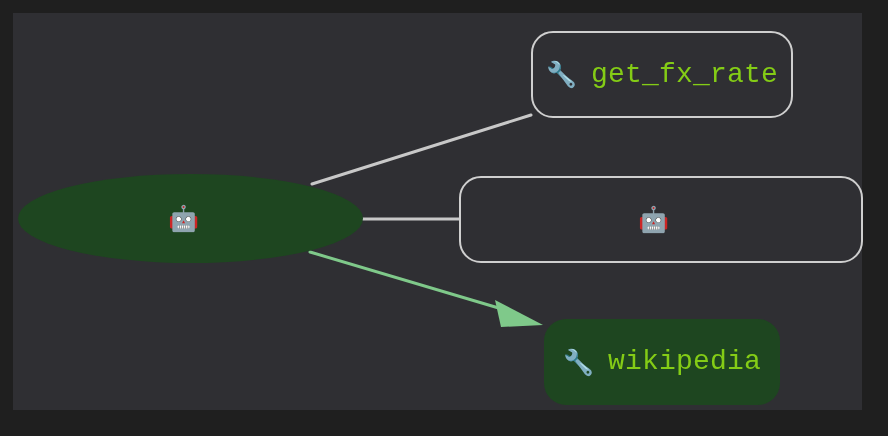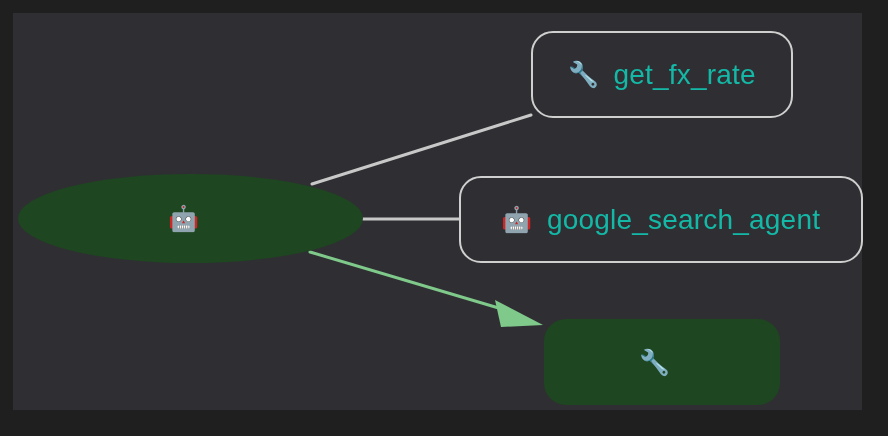--- a/index.html
+++ b/index.html
@@ -46,24 +46,24 @@
   }
   .node .emoji {
     font-family: "DejaVu Sans", sans-serif;
     font-size: 25px;
     line-height: 1;
     display: inline-block;
     margin-right: 14px;
     filter: saturate(1.05);
   }
   .node .label {
-    font-family: Liberation Sans, sans-serif;
+    font-family: Liberation Mono, monospace;
     font-size: 28px;
     letter-spacing: 0.2px;
-    color: #14b8a6;
+    color: #84cc16;
     line-height: 1;
   }
 
   
   #node-root-agent {
     left: 18px;
     top: 174px;
     width: 345px;
     height: 89px;
     background: #1e4620;
@@ -123,19 +123,19 @@
     <span class="emoji">🤖</span>
   </div>
 
   <div class="node" id="node-get-fx-rate">
     <span class="emoji">🔧</span>
     <span class="label">get_fx_rate</span>
   </div>
 
   <div class="node" id="node-google-search-agent">
     <span class="emoji">🤖</span>
-    <span class="label">google_search_agent</span>
   </div>
 
   <div class="node" id="node-wikipedia">
     <span class="emoji">🔧</span>
+    <span class="label">wikipedia</span>
   </div>
 </div>
 
 </body></html>

